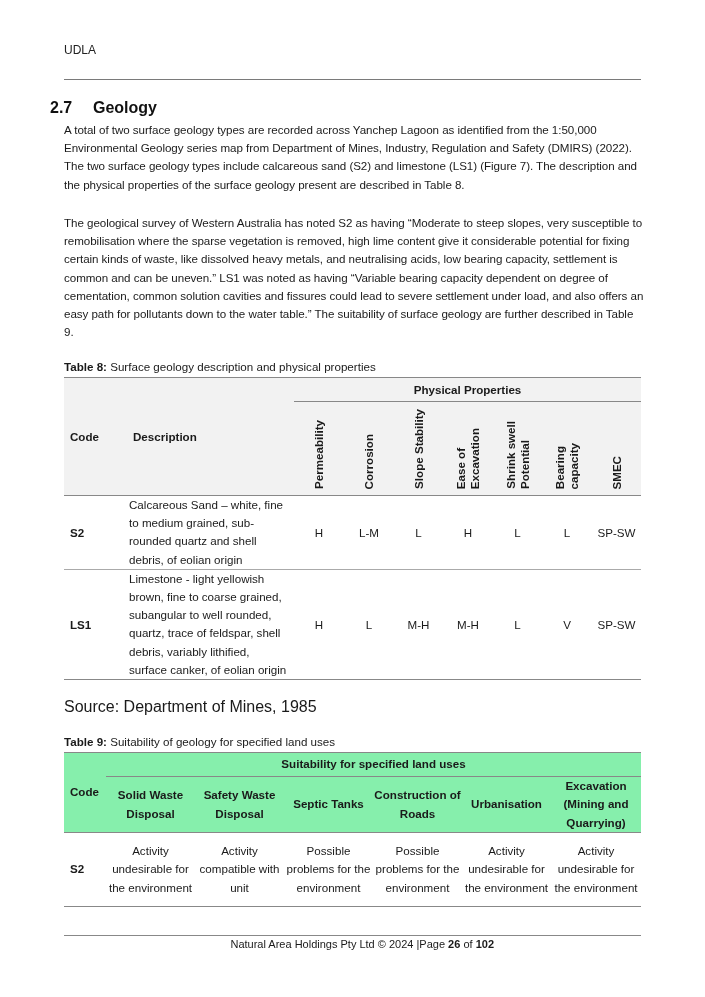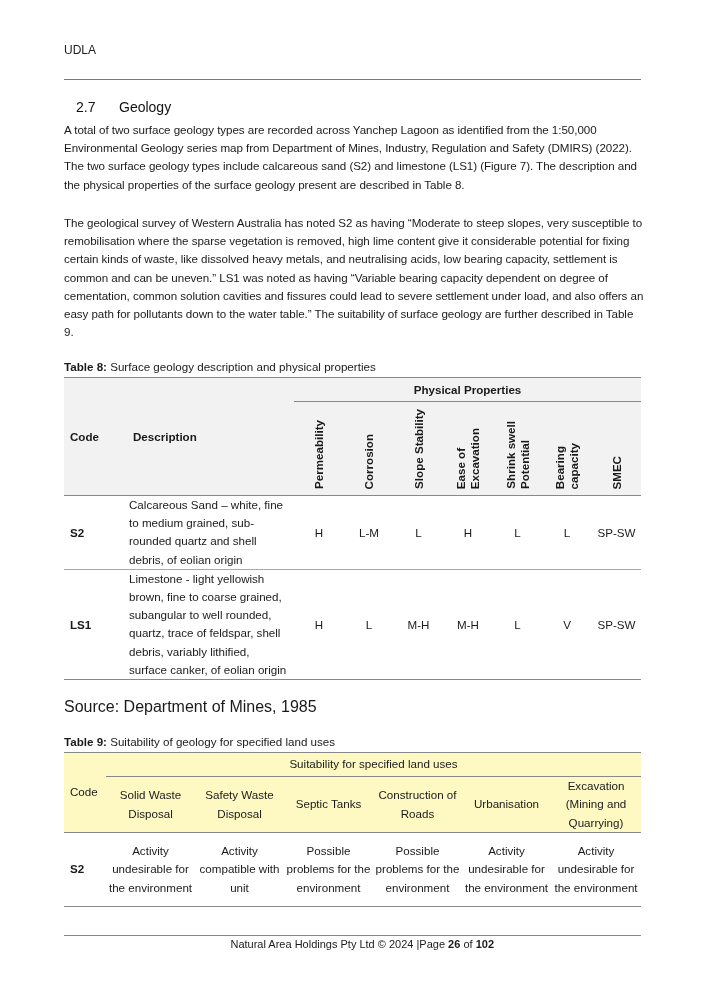--- a/index.html
+++ b/index.html
@@ -8,21 +8,21 @@
       font-family: "Liberation Sans", sans-serif;
       color: #1a1a1a;
       position: relative;
       overflow: hidden;
     }
     .page { position: absolute; left: 0; top: 0; width: 558px; height: 997px; }
 
     .header { position: absolute; left: 64px; top: 41px; width: 577px; font-size: 12px; line-height: 19px; color: #222; }
     .header-rule { position: absolute; left: 64px; top: 79px; width: 577px; height: 0; border-top: 1.5px solid #7a7a7a; }
 
-    .section-title { position: absolute; left: 76px; top: 99px; font-size: 14px; font-weight: normal; color: #111; }
+    .section-title { position: absolute; left: 50px; top: 99px; font-size: 16px; font-weight: bold; color: #111; }
     .section-title .num { display: inline-block; width: 43px; }
 
     .para { position: absolute; left: 64px; width: 580px; font-size: 11.6px; line-height: 18.2px; color: #1a1a1a; letter-spacing: -0.05px; }
     .para1 { top: 121px; }
     .para2 { top: 214px; }
 
     .caption { position: absolute; left: 64px; font-size: 11.6px; color: #1a1a1a; text-align: center; }
     .caption b { font-weight: bold; }
     .cap8 { top: 360px; }
     .cap9 { top: 735px; }
@@ -43,21 +43,21 @@
     .t8 tbody td.code { text-align: left; font-weight: bold; padding-left: 6px; }
     .t8 tbody td.desc { text-align: left; line-height: 18.2px; padding: 0 4px 0 2px; }
     .t8 tbody tr.r1 td { border-top: 1.5px solid #888; }
     .t8 tbody tr.r2 td { border-top: 1px solid #aaa; }
     .t8 tbody tr.r2 td { border-bottom: 1.5px solid #888; }
 
     .source { position: absolute; left: 64px; top: 698px; font-size: 16px; color: #1a1a1a; }
 
     
     .t9 { top: 752px; }
-    .t9 thead th { background: #fef9c3; font-weight: normal; text-align: center; vertical-align: middle; line-height: 18.2px; }
+    .t9 thead th { background: #86efac; font-weight: bold; text-align: center; vertical-align: middle; line-height: 18.2px; }
     .t9 .top-rule { border-top: 1.5px solid #888; }
     .t9 .suit-head { height: 24px; border-bottom: 1.5px solid #888; }
     .t9 .code-h { text-align: left; padding-left: 6px; }
     .t9 tbody td { text-align: center; vertical-align: middle; line-height: 18.2px; border-top: 1.5px solid #888; border-bottom: 1.5px solid #888; }
     .t9 tbody td.code { text-align: left; font-weight: bold; padding-left: 6px; }
 
     .footer-rule { position: absolute; left: 64px; top: 935px; width: 577px; border-top: 1px solid #888; }
     .footer { position: absolute; right: 64px; top: 938px; font-size: 11px; color: #1a1a1a; text-align: right; }
     .footer b { font-weight: bold; }
   </style>

